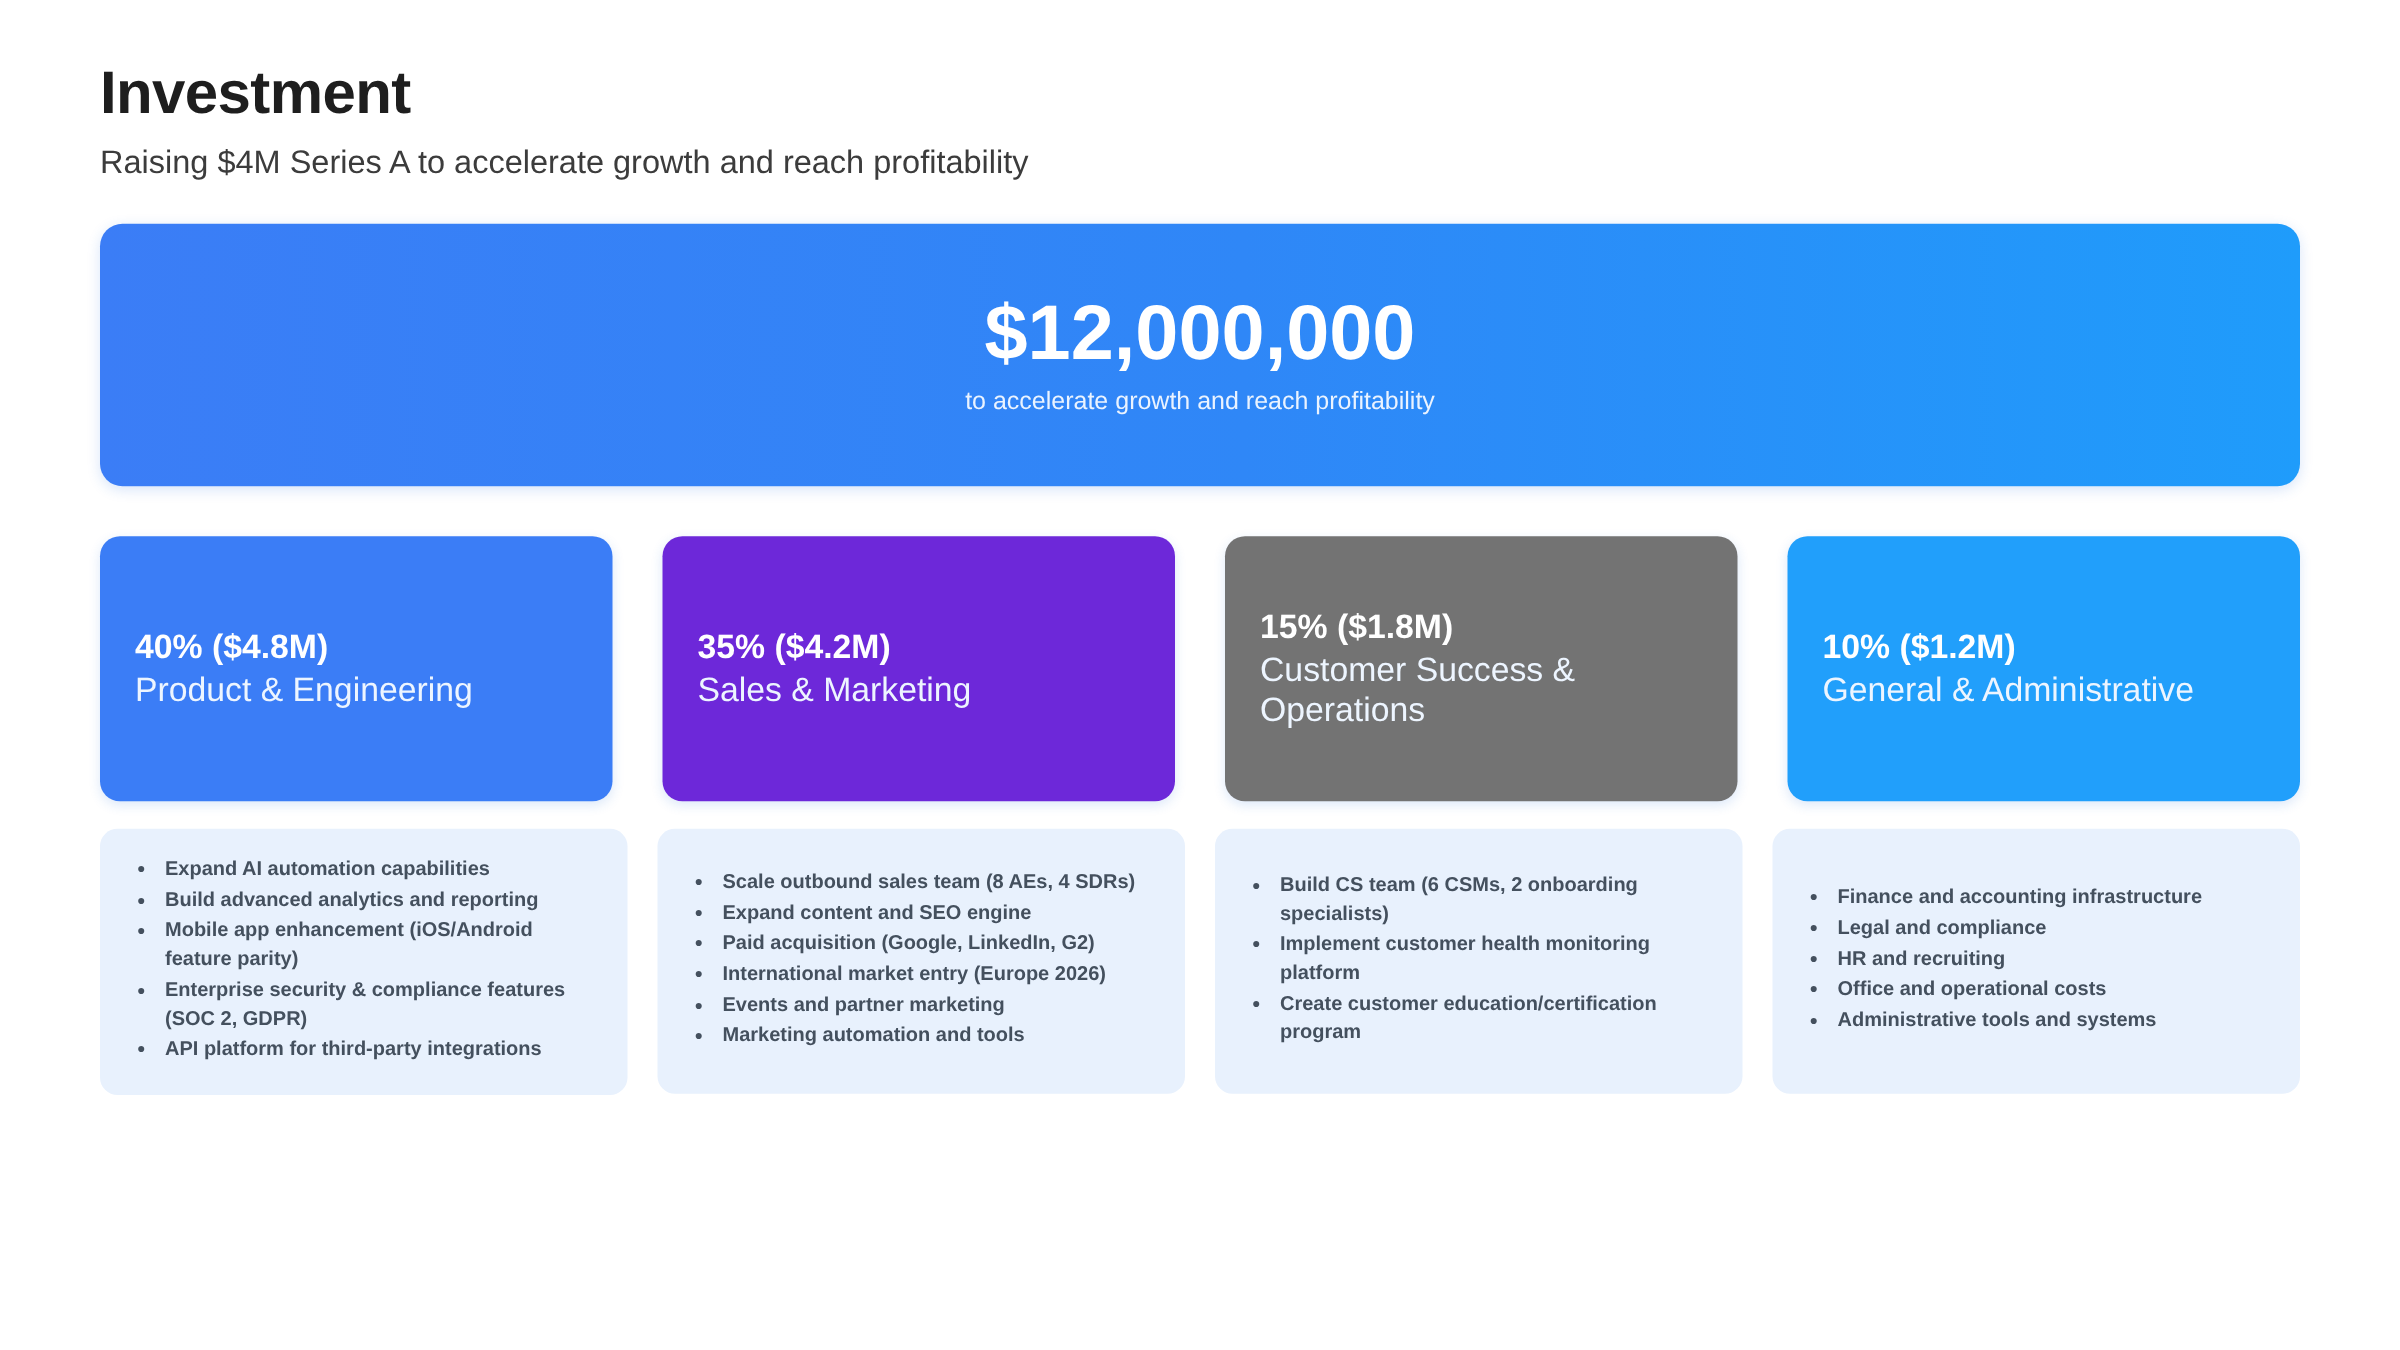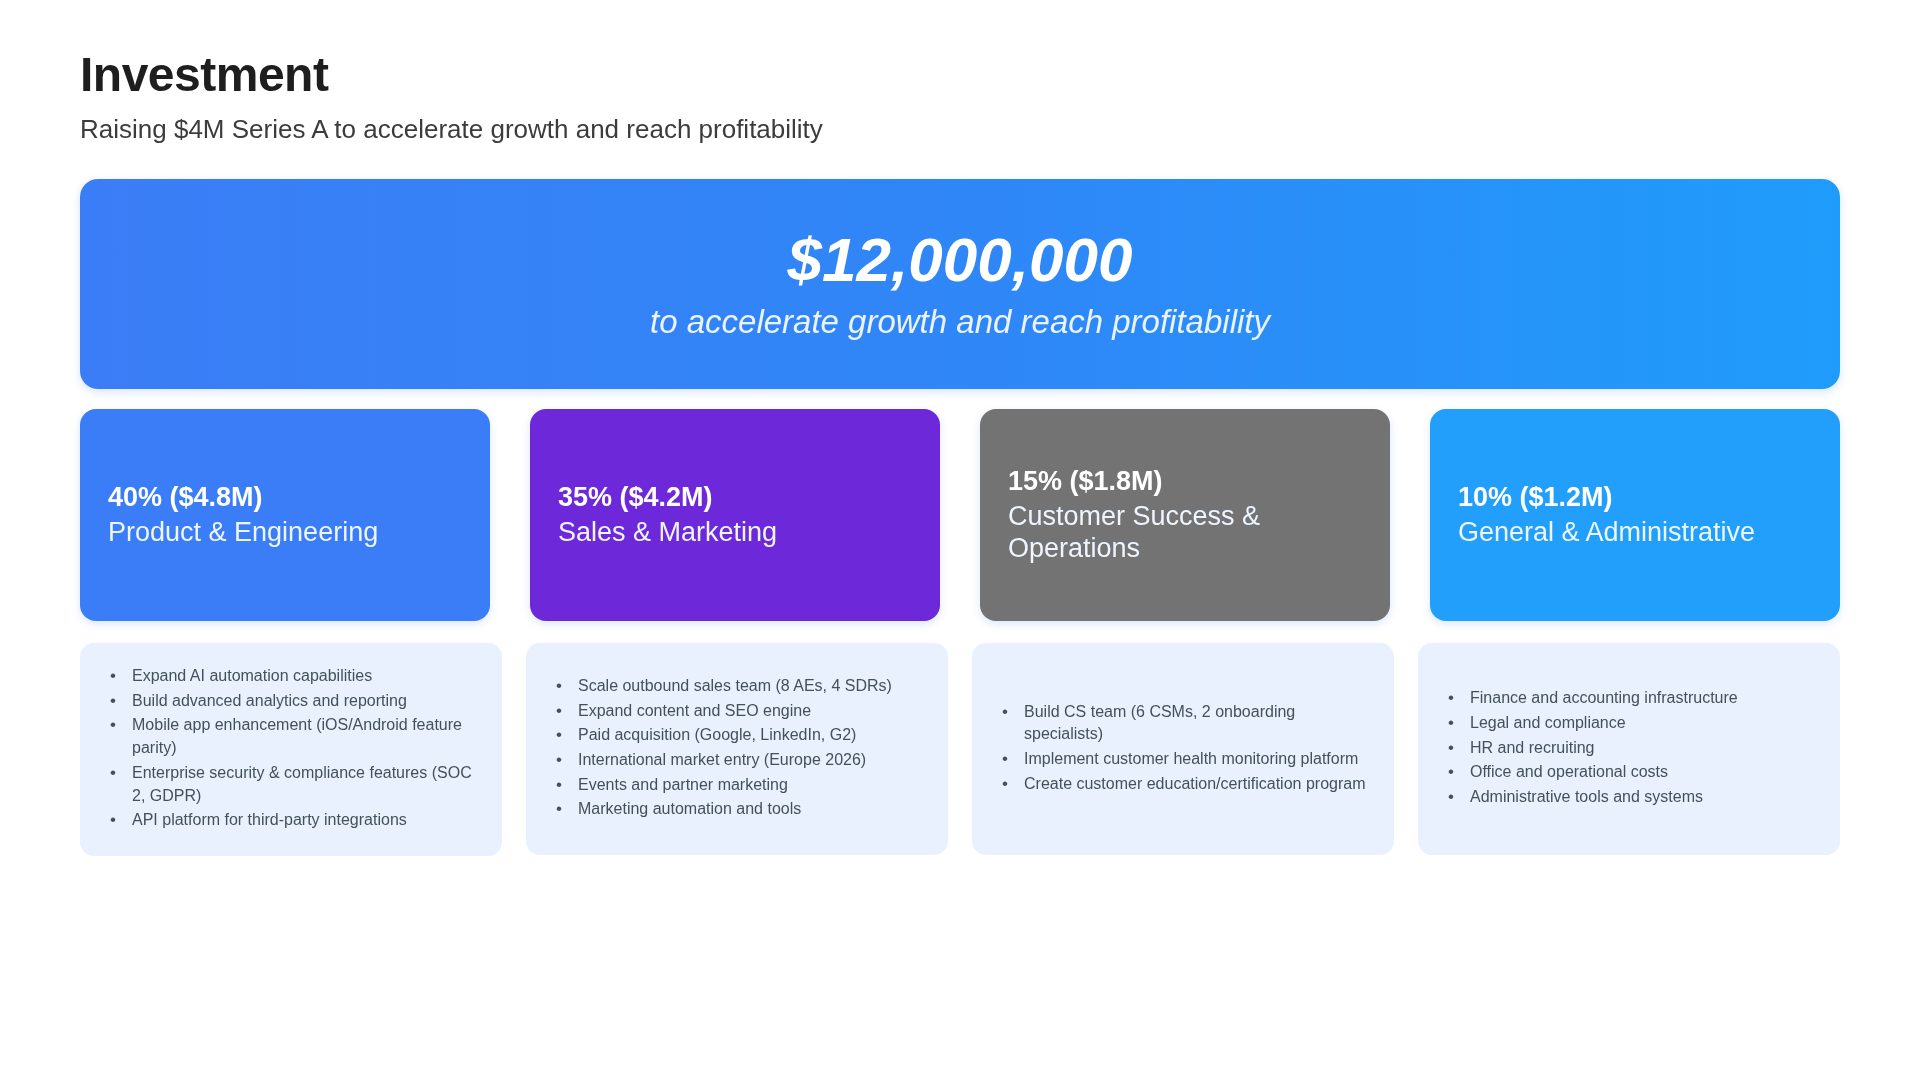--- a/index.html
+++ b/index.html
@@ -39,33 +39,32 @@
   .hero {
     position: relative;
     height: 210px;
     border-radius: 18px;
     background: linear-gradient(90deg, #3b7df6 0%, #2f87f7 52%, #1f9cfb 100%);
     display: flex;
     flex-direction: column;
     align-items: center;
     justify-content: center;
     box-shadow: 0 3px 10px rgba(40,110,220,0.18);
-    margin-bottom: 20px;
-    font-style: italic;
+    margin-bottom: 40px;
   }
   .hero-amount {
     font-size: 62px;
     font-weight: 700;
     color: #ffffff;
     line-height: 1.05;
     letter-spacing: 0px;
   }
   .hero-caption {
     margin-top: 10px;
-    font-size: 33px;
+    font-size: 20px;
     font-weight: 400;
     color: #eaf3ff;
     line-height: 1.2;
   }
 
   
   .alloc-row {
     display: grid;
     grid-template-columns: repeat(4, 1fr);
     gap: 40px;
@@ -93,20 +92,21 @@
     color: #edf5ff;
     line-height: 1.2;
   }
 
   
   .detail-row {
     display: grid;
     grid-template-columns: repeat(4, 1fr);
     gap: 24px;
     align-items: start;
+    font-weight: bold;
   }
   .detail-card {
     background: #e8f1fd;
     border-radius: 14px;
     padding: 22px 26px;
     min-height: 212px;
     display: flex;
     align-items: center;
   }
   .detail-list {

